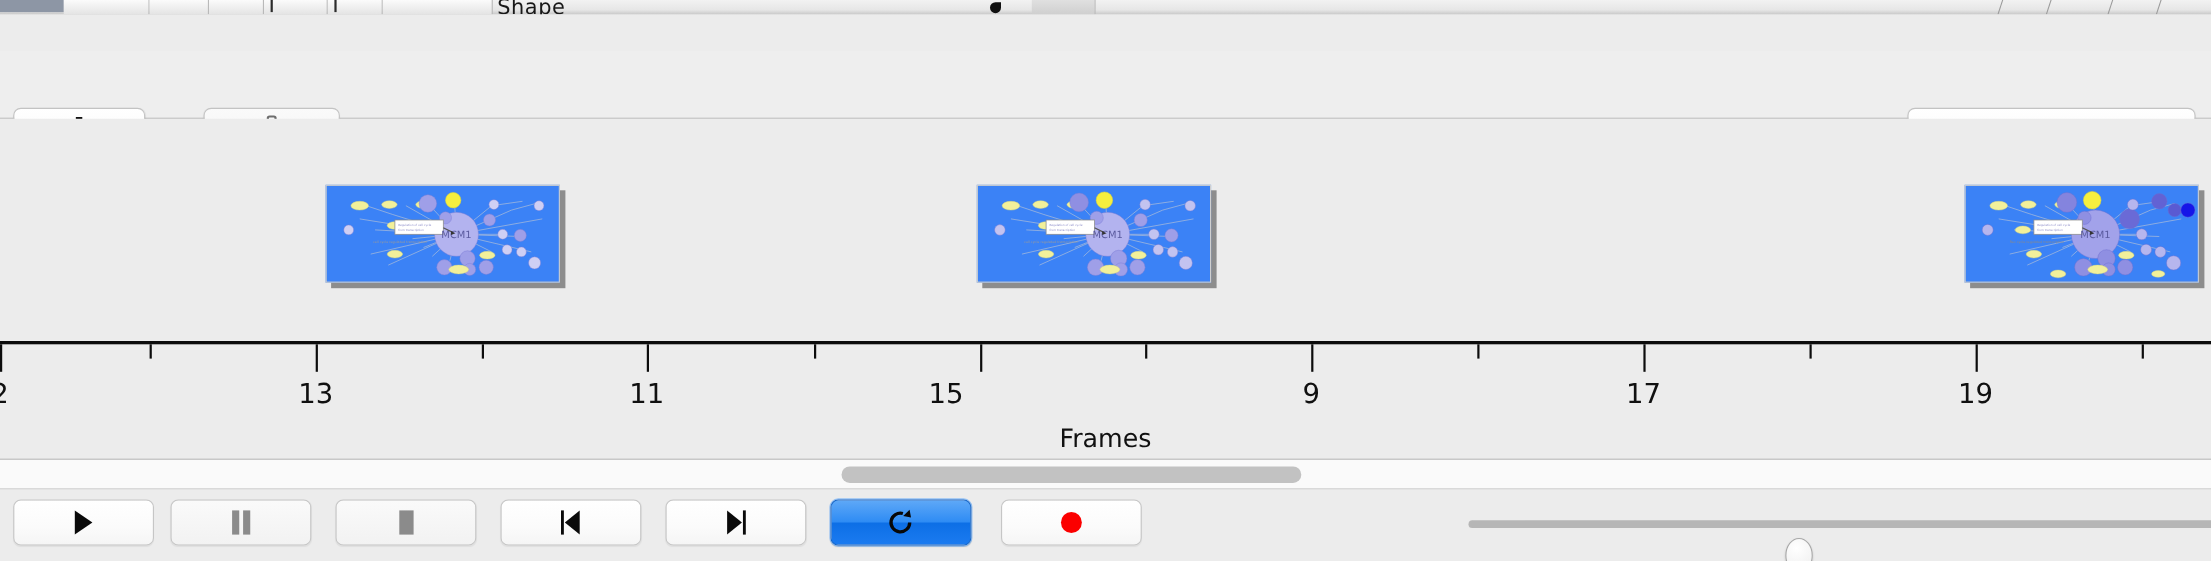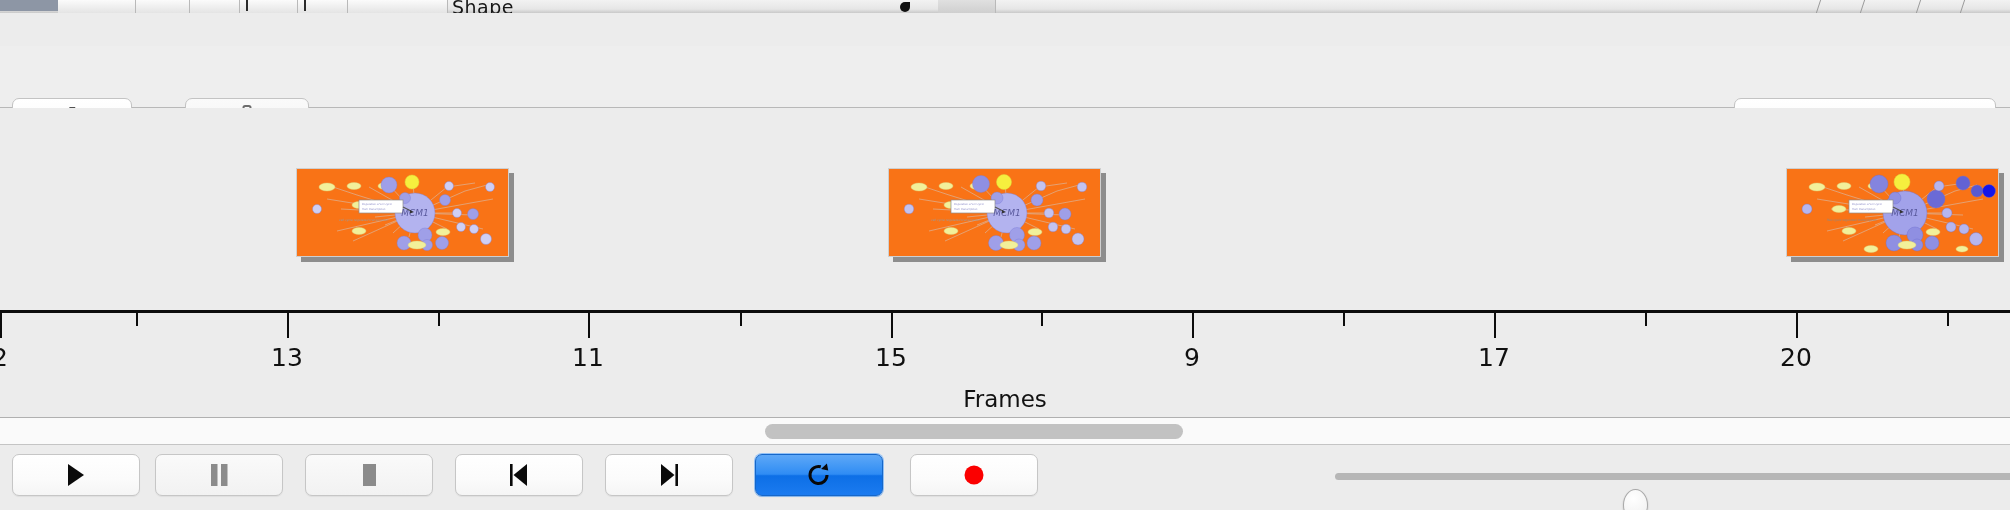--- a/index.html
+++ b/index.html
@@ -115,21 +115,21 @@
   
   .frame {
     position: absolute; top: 60px; width: 218px; height: 93px;
   }
   .frame .shadow {
     position: absolute; left: 5px; top: 5px; width: 213px; height: 89px;
     background: #8d8d8d;
   }
   .frame .sheet {
     position: absolute; left: 0; top: 0; width: 213px; height: 89px;
-    background: #f97316; border: 1px solid #cfcfcf; overflow: hidden; font-style: italic;
+    background: #3b82f6; border: 1px solid #cfcfcf; overflow: hidden;
   }
   .frame svg { display: block; }
 
   
   .hscroll {
     position: absolute; left: 0; top: 418px; width: 2010px; height: 27px;
     background: #fafafa; border-bottom: 1px solid #c4c4c4;
   }
   .hscroll-thumb {
     position: absolute; left: 765px; top: 6px; width: 418px; height: 15px;
@@ -372,27 +372,27 @@
 
     <div class="axis-line"></div>
     <div id="ticks">
         <div class="tick major" style="left: 0px;"></div>
         <div class="tick-label" style="left: 0px;">2</div>
         <div class="tick major" style="left: 287px;"></div>
         <div class="tick-label" style="left: 287px;">13</div>
         <div class="tick major" style="left: 588px;"></div>
         <div class="tick-label" style="left: 588px;">11</div>
         <div class="tick major" style="left: 891px;"></div>
-        <div class="tick-label" style="left: 891px; text-align: center;">15</div>
+        <div class="tick-label" style="left: 860px; text-align: center;">15</div>
         <div class="tick major" style="left: 1192px;"></div>
         <div class="tick-label" style="left: 1192px;">9</div>
         <div class="tick major" style="left: 1494px;"></div>
         <div class="tick-label" style="left: 1494px;">17</div>
         <div class="tick major" style="left: 1796px;"></div>
-        <div class="tick-label" style="left: 1796px;">20</div>
+        <div class="tick-label" style="left: 1796px;">19</div>
         <div class="tick minor" style="left: 136px;"></div>
         <div class="tick minor" style="left: 438px;"></div>
         <div class="tick minor" style="left: 740px;"></div>
         <div class="tick minor" style="left: 1041px;"></div>
         <div class="tick minor" style="left: 1343px;"></div>
         <div class="tick minor" style="left: 1645px;"></div>
         <div class="tick minor" style="left: 1947px;"></div>
       </div>
     <div class="axis-caption">Frames</div>
   </div>

